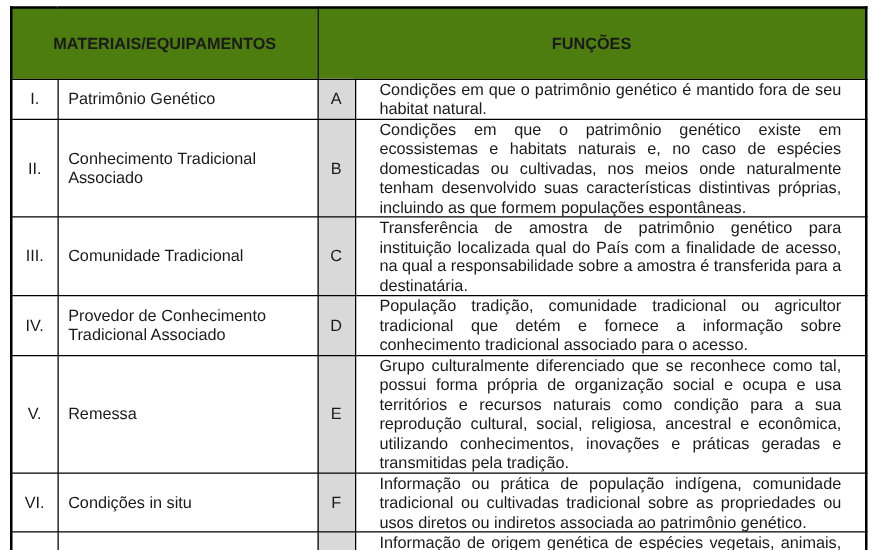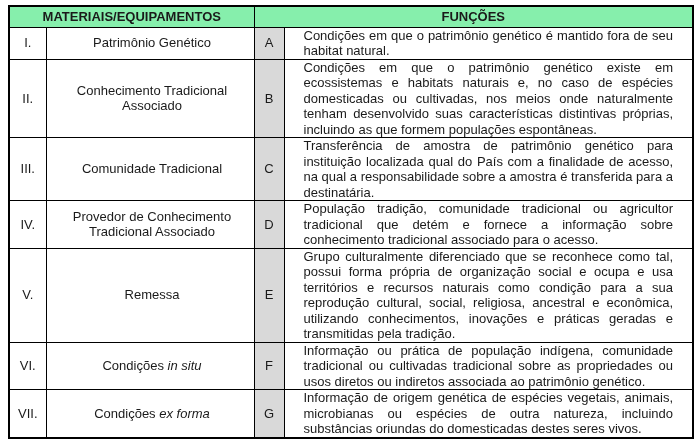--- a/index.html
+++ b/index.html
@@ -28,34 +28,33 @@
 
   th, td {
     border: 1px solid #000000;
     font-size: 13px;
     line-height: 15.5px;
     vertical-align: middle;
   }
   th.hdr {
     font-weight: bold;
     text-align: center;
-    padding: 2px 2px;
-    background: #86efac;
+    padding: 20px 2px;
+    background: #4d7c0f;
   }
   td.numeral {
     text-align: center;
     padding: 1px 2px;
   }
   td.material {
-    text-align: center;
+    text-align: left;
     padding: 1px 4px 1px 8px;
     margin-left: 22px;
   }
   td.material .lat {
-    font-style: italic;
   }
   td.letter {
     text-align: center;
     background: #d9d9d9;
     padding: 1px 2px;
   }
   td.desc {
     text-align: justify;
     padding: 0 19px;
   }

